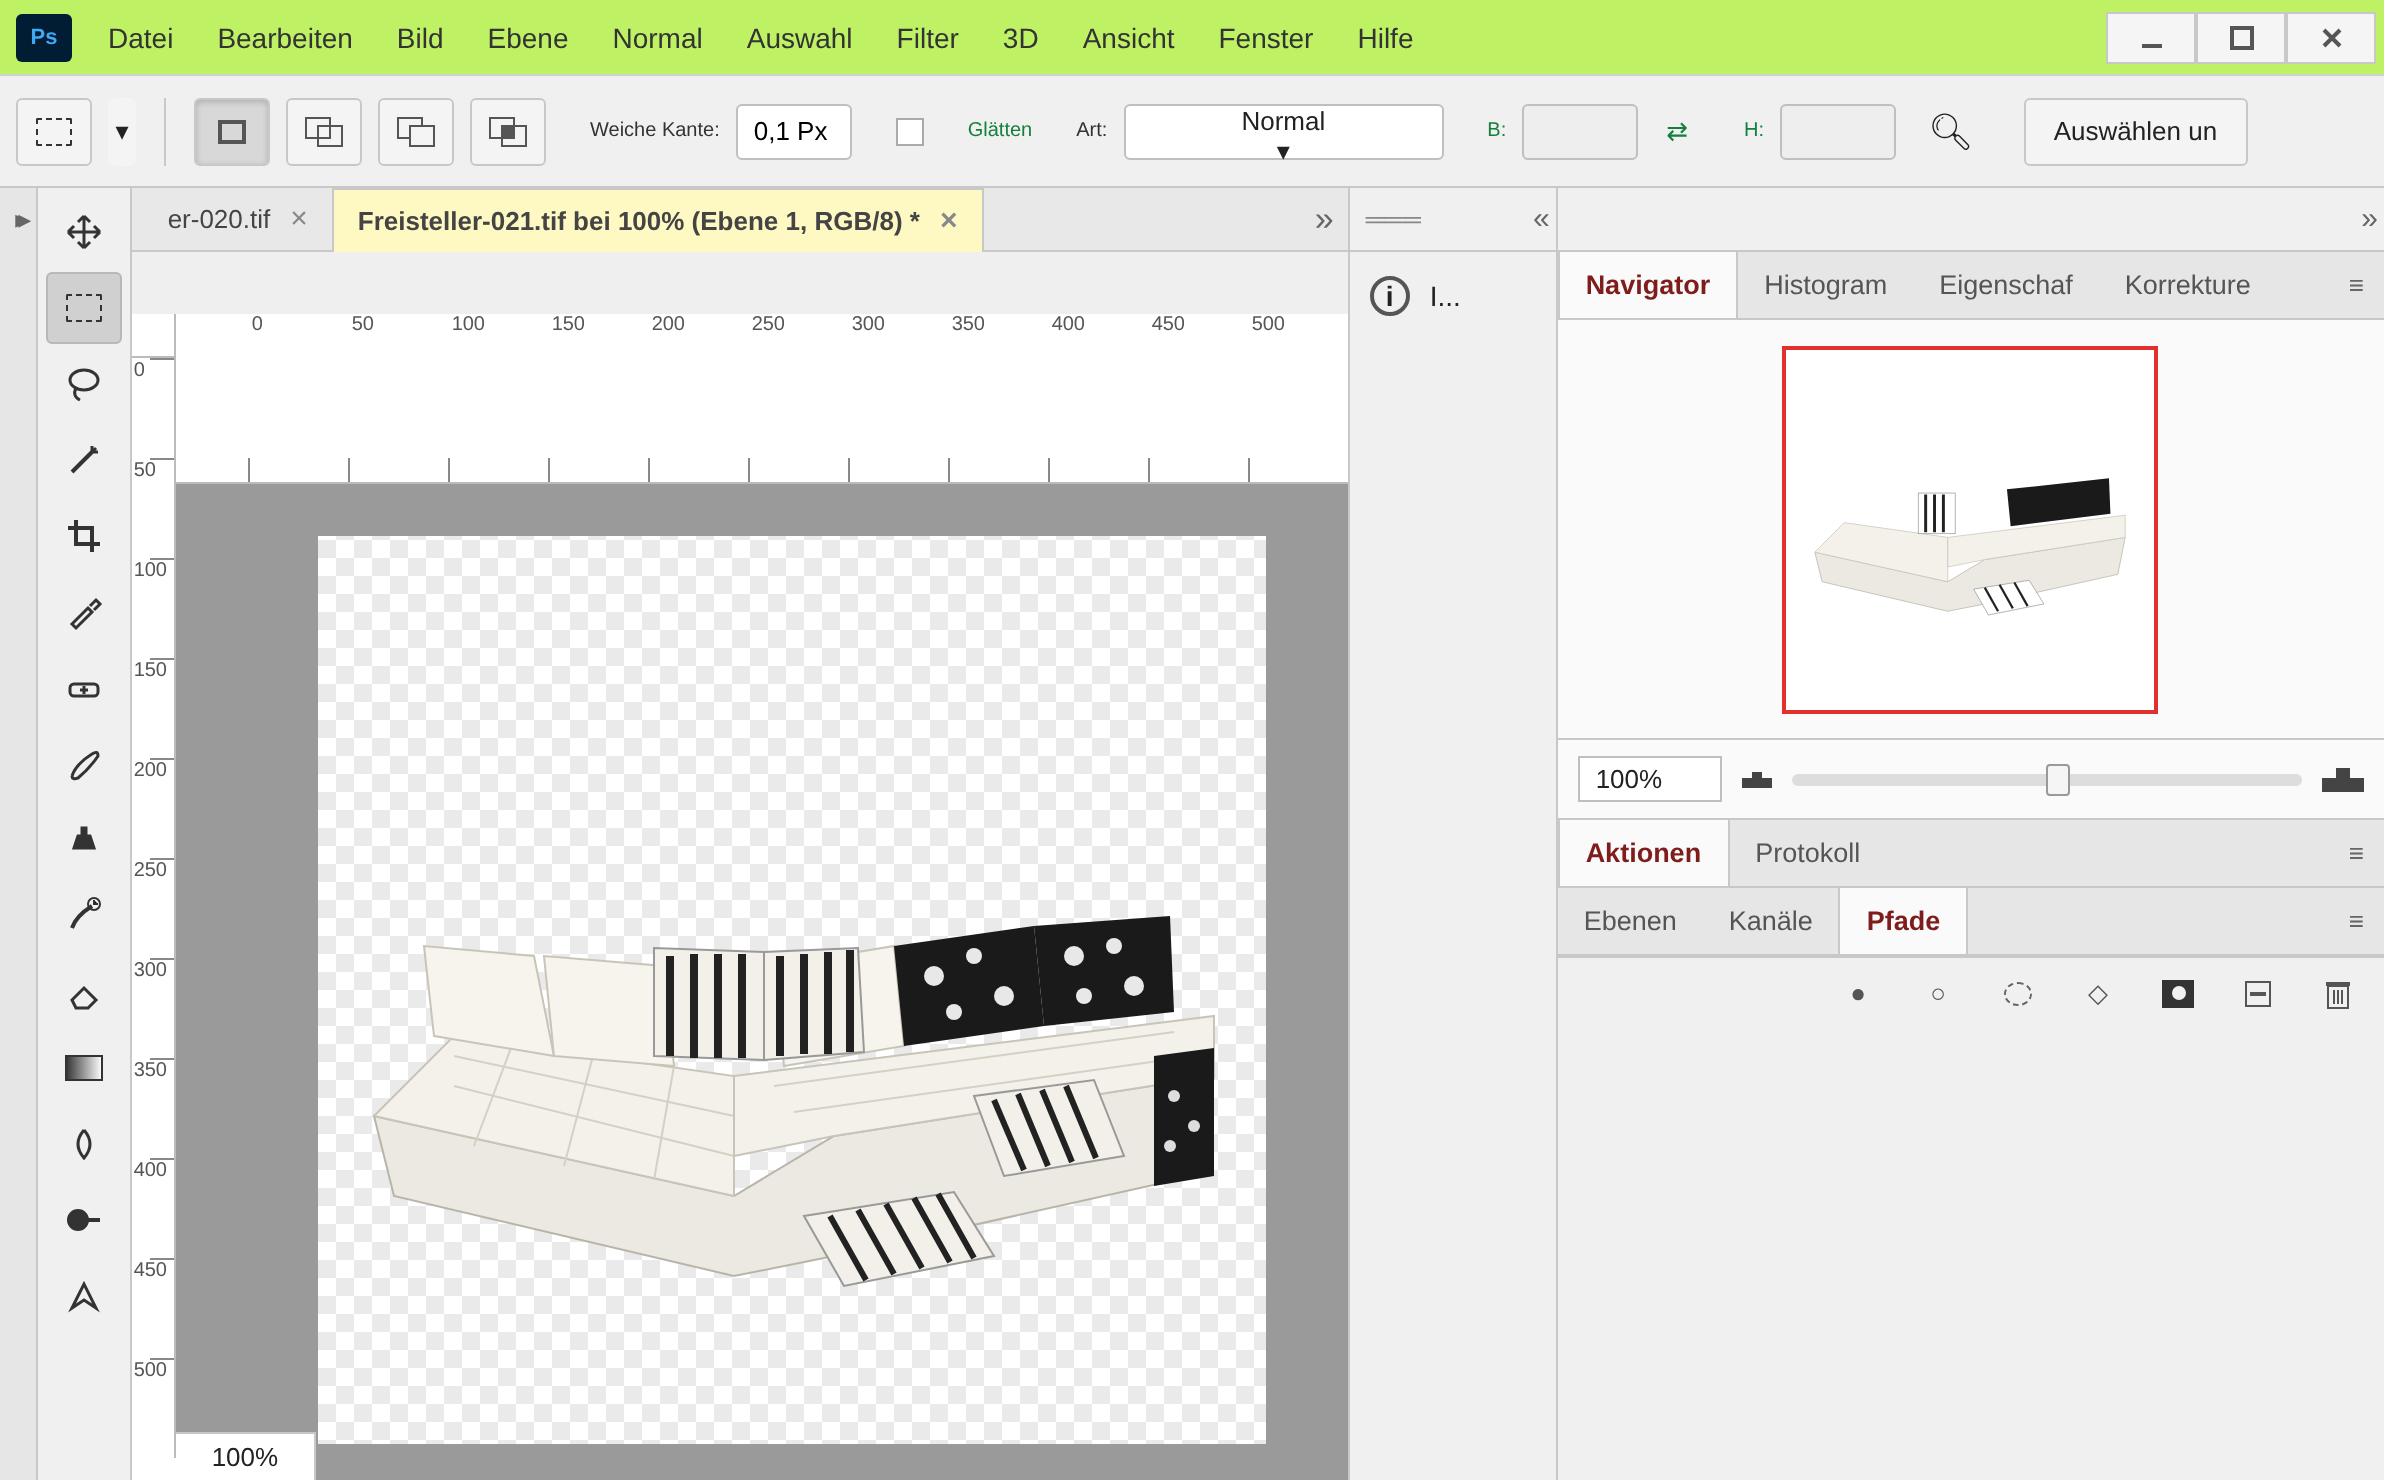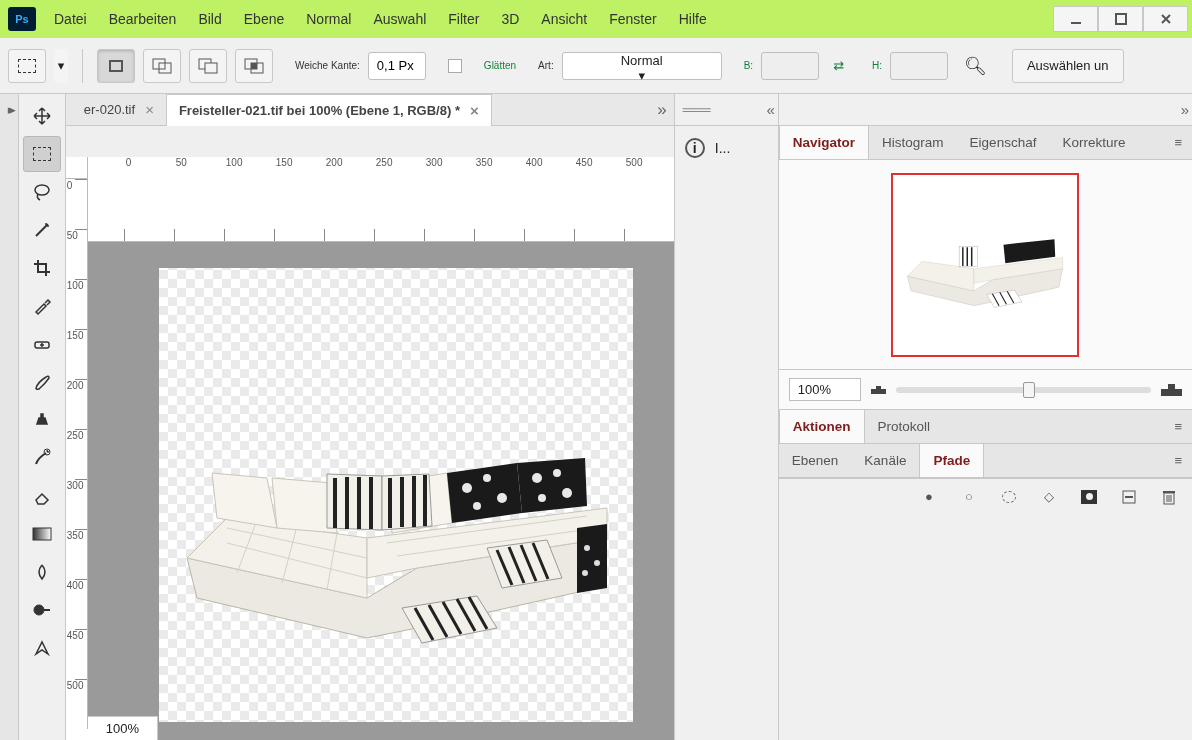--- a/index.html
+++ b/index.html
@@ -30,21 +30,21 @@
 
     .toolbar { width: 48px; background: #f0f0f0; border-right: 1px solid #c8c8c8; display: flex; flex-direction: column; align-items: center; padding-top: 4px; gap: 2px; }
     .tool { width: 38px; height: 36px; display: flex; align-items: center; justify-content: center; cursor: pointer; color: #333; }
     .tool.selected { background: #d0d0d0; border: 1px solid #b8b8b8; border-radius: 3px; }
     .marquee { width: 18px; height: 14px; border: 1.5px dashed #333; border-radius: 1px; }
     .tool svg { display: block; }
 
     .docarea { flex: 1; background: #efefef; display: flex; flex-direction: column; gap: 31px; }
     .tabs { height: 32px; display: flex; align-items: center; border-bottom: 1px solid #c8c8c8; padding: 0 6px; position: relative; background: #e8e8e8; }
     .doctab { padding: 0 12px; height: 32px; display: flex; align-items: center; gap: 10px; font-size: 13px; color: #444; cursor: pointer; }
-    .doctab.active { background: #ffffff; border-top: 1px solid #c8c8c8; border-left: 1px solid #c8c8c8; border-right: 1px solid #c8c8c8; font-weight: bold; }
+    .doctab.active { background: #fef9c3; border-top: 1px solid #c8c8c8; border-left: 1px solid #c8c8c8; border-right: 1px solid #c8c8c8; font-weight: bold; }
     .doctab .close { font-size: 15px; color: #888; }
     .tabs .dbl-ch { margin-left: auto; margin-right: 6px; font-size: 17px; color: #666; letter-spacing: -5px; }
 
     .canvas-wrap { flex: 1; display: flex; position: relative; background: #fff; }
     .ruler-corner { width: 22px; height: 22px; border-right: 1px solid #bbb; border-bottom: 1px solid #bbb; background: #fff; }
     .ruler-h { height: 22px; flex: 1; border-bottom: 1px solid #bbb; display: flex; font-size: 10px; color: #555; overflow: hidden; position: relative; background: #fff; }
     .rtick { width: 50px; text-align: left; padding-left: 2px; position: relative; flex: none; }
     .rtick::before { content: ""; position: absolute; left: 0; bottom: 0; width: 1px; height: 12px; background: #888; }
     .ruler-v { width: 22px; border-right: 1px solid #bbb; display: flex; flex-direction: column; font-size: 10px; color: #555; overflow: hidden; background: #fff; }
     .rtickv { height: 50px; position: relative; padding-top: 1px; padding-left: 1px; flex: none; }

